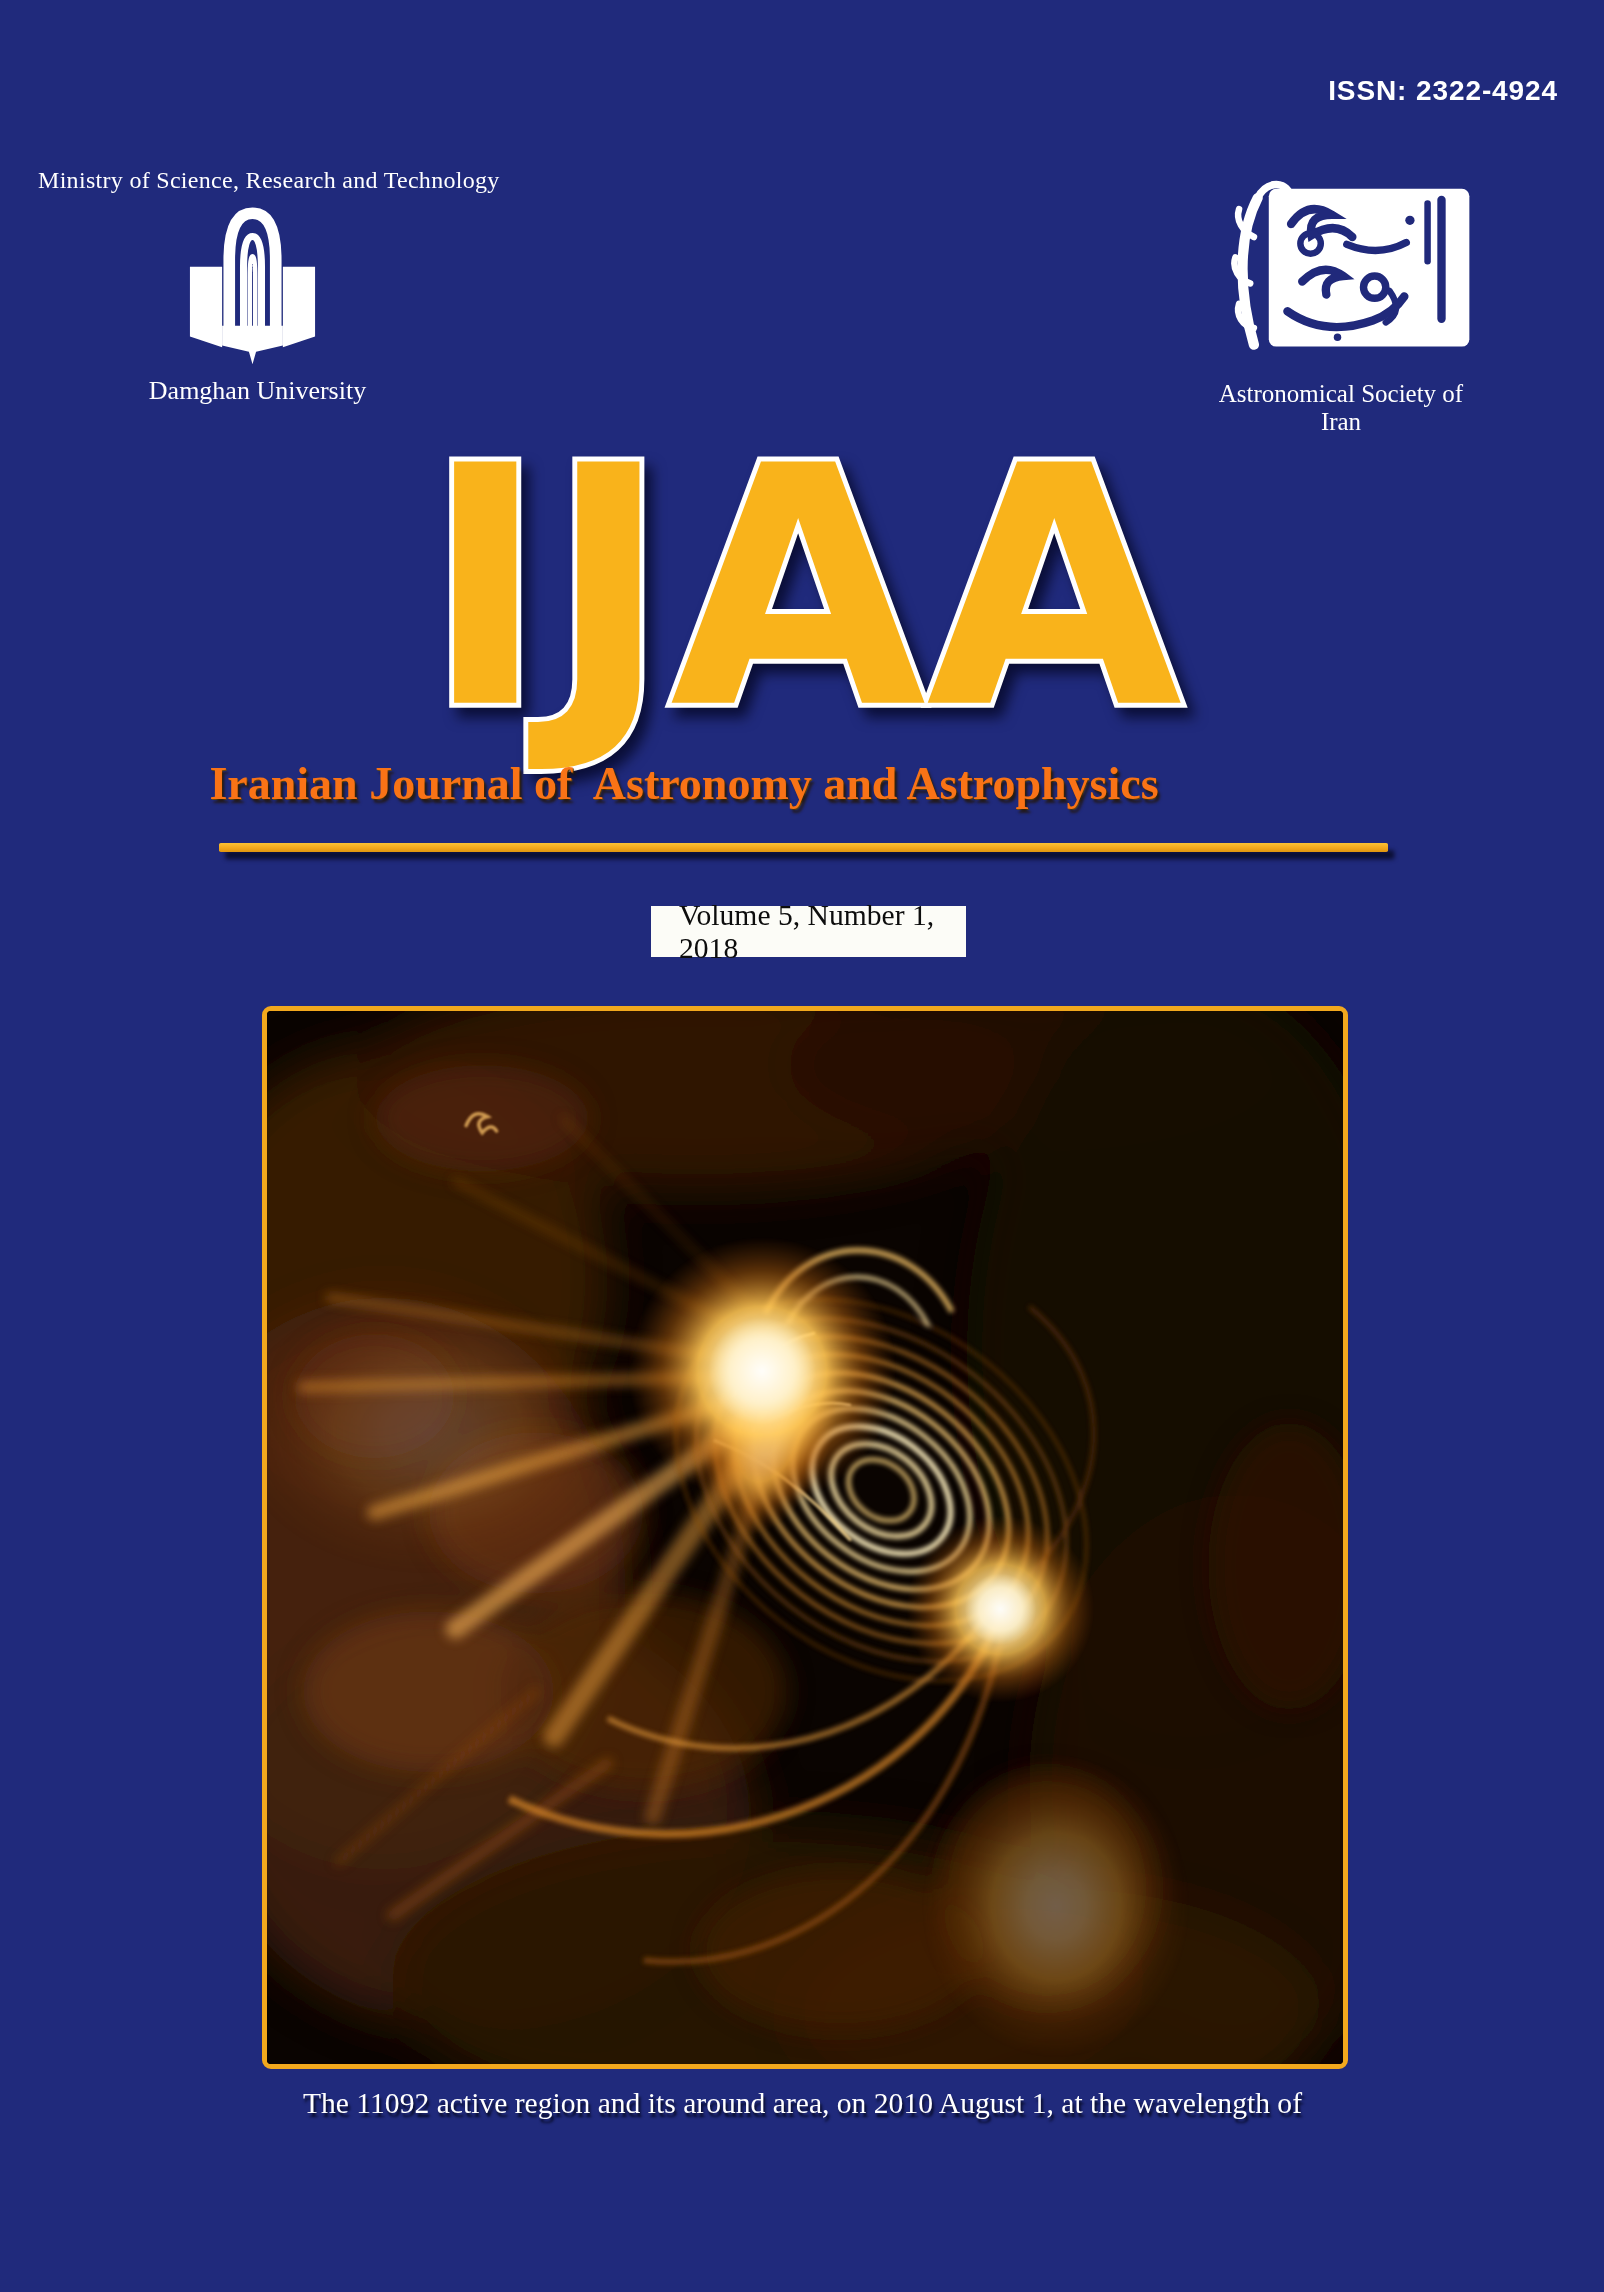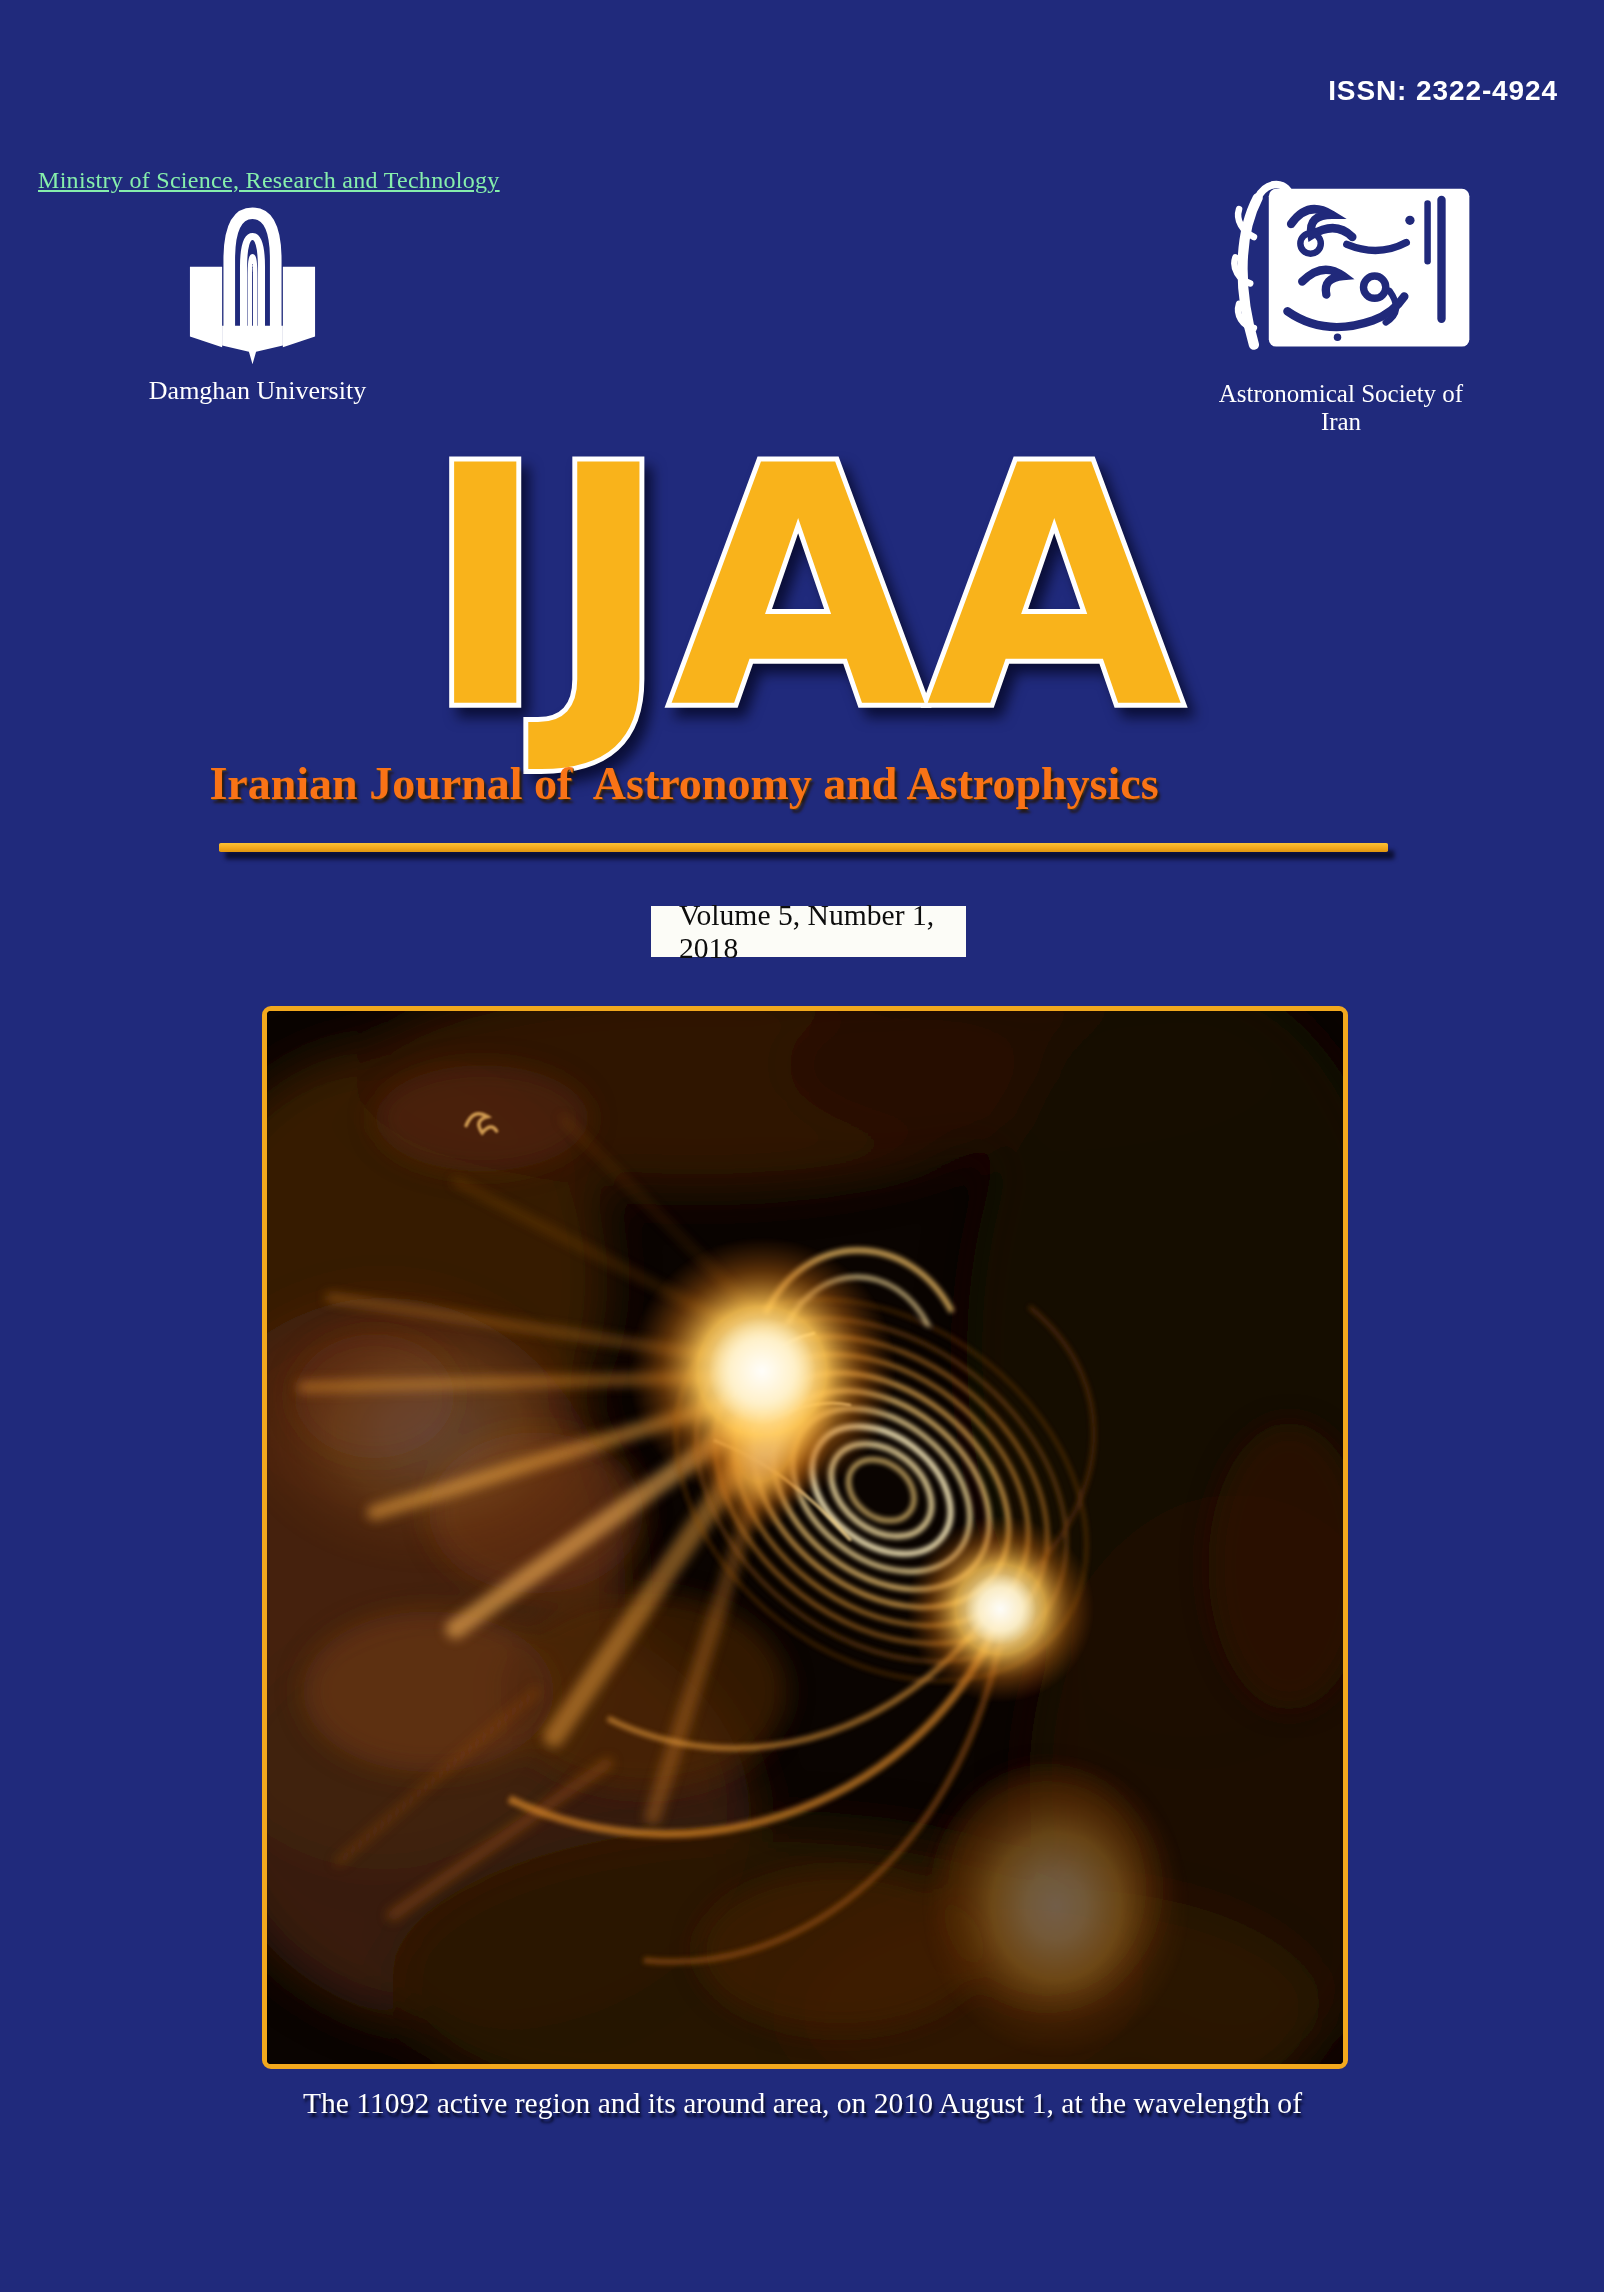--- a/index.html
+++ b/index.html
@@ -11,21 +11,21 @@
     font-family:"Liberation Serif", serif;
   }
   .issn{
     position:absolute;top:75px;right:47px;
     font-family:"Liberation Sans", sans-serif;
     font-weight:bold;font-size:28px;letter-spacing:0.9px;
     color:#ffffff;
   }
   .ministry{
     position:absolute;top:167px;left:38px;
-    color:#86efac;font-size:24px;letter-spacing:0.3px;text-decoration:underline;
+    color:#ffffff;font-size:24px;letter-spacing:0.3px;
   }
   .logo-du{position:absolute;top:195px;left:181px;width:143px;height:175px;}
   .du-label{
     position:absolute;top:376px;left:114px;width:287px;
     text-align:center;color:#fff;font-size:26px;
   }
   .logo-asi{position:absolute;top:172px;left:1198px;width:279px;height:195px;}
   .asi-label{
     position:absolute;top:380px;left:1197px;width:288px;
     text-align:center;color:#fff;font-size:25px;

